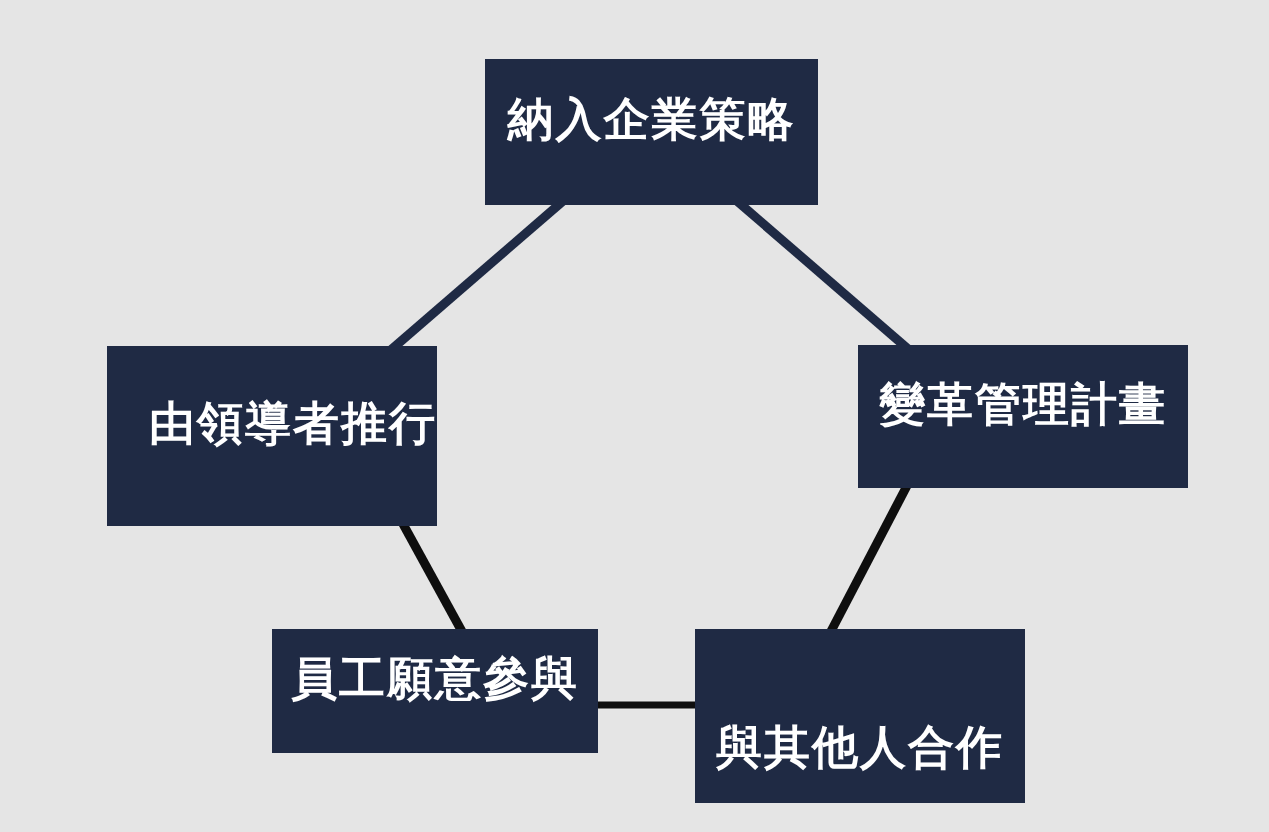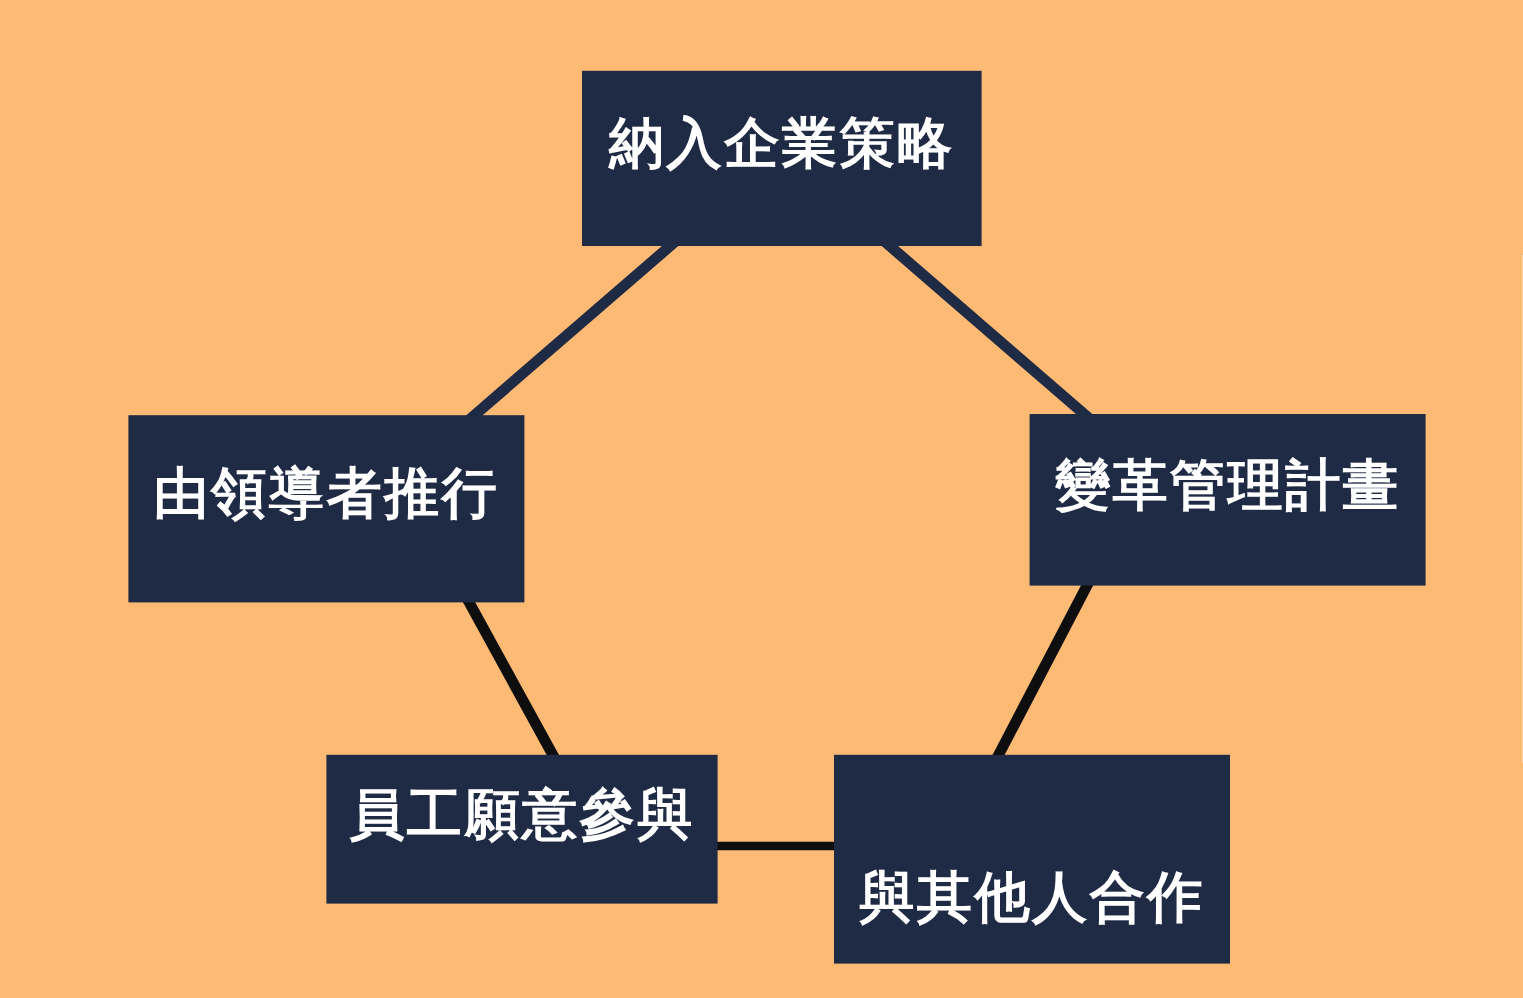--- a/index.html
+++ b/index.html
@@ -4,21 +4,21 @@
 <style>
   html, body {
     margin: 0;
     padding: 0;
     background: #ffffff;
   }
   .canvas {
     position: relative;
     width: 1269px;
     height: 832px;
-    background: #fdba74;
+    background: #e5e5e5;
     overflow: hidden;
     font-family: Liberation Mono, monospace;
   }
   .connector-layer {
     position: absolute;
     left: 0;
     top: 0;
     width: 1269px;
     height: 832px;
     z-index: 0;
@@ -32,21 +32,21 @@
     align-items: center;
     justify-content: center;
     padding-bottom: 24px;
     box-sizing: border-box;
     font-size: 46px;
     font-weight: 800;
     letter-spacing: 2px;
     white-space: nowrap;
   }
   .node-top          { left: 485px; top: 59px;  width: 333px; height: 146px; }
-  .node-left         { left: 107px; top: 346px; width: 330px; height: 156px; }
+  .node-left         { left: 107px; top: 346px; width: 330px; height: 180px; justify-content: flex-end; }
   .node-right        { left: 858px; top: 345px; width: 330px; height: 143px; }
   .node-bottom-left  { left: 272px; top: 629px; width: 326px; height: 124px; }
   .node-bottom-right { left: 695px; top: 629px; width: 330px; height: 174px; align-items: flex-end; }
 </style>
 </head>
 <body>
 
 <div class="canvas">
 
   <svg class="connector-layer" viewBox="0 0 1269 832" xmlns="http://www.w3.org/2000/svg">

